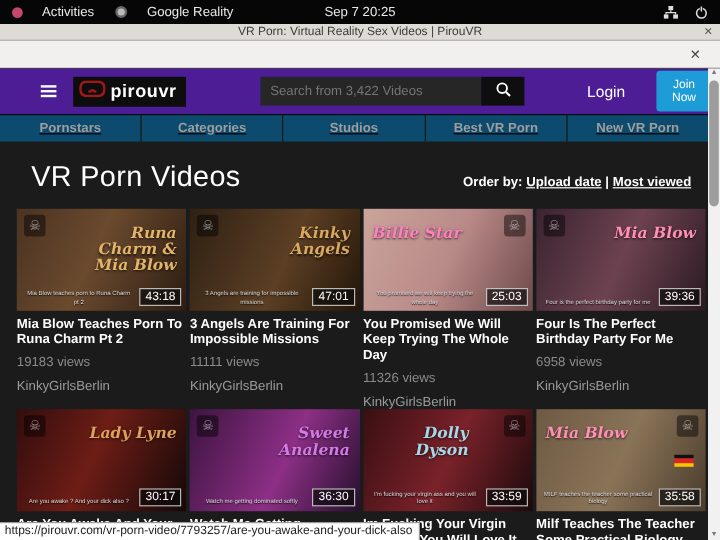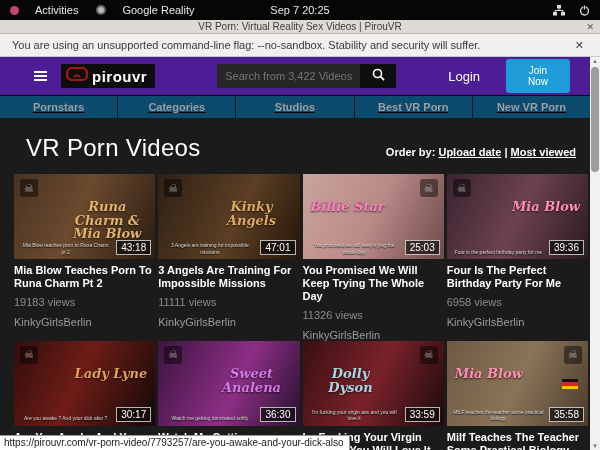--- a/index.html
+++ b/index.html
@@ -36,21 +36,21 @@
     padding-right:10px; }
 
   .site-header { height:38px; background:#4c1d95; display:flex; align-items:center;
     padding:0 20px 0 30px; gap:10px; }
   .hamburger { display:flex; flex-direction:column; gap:2px; cursor:pointer; padding:4px; }
   .hamburger span { display:block; width:13px; height:2px; background:#fff; }
   .logo { display:flex; align-items:center; gap:4px; background:#0d0d0d; padding:3px 8px 3px 5px;
     cursor:pointer; }
   .logo-text { color:#fff; font-size:15px; font-weight:bold; letter-spacing:.5px; }
   .search-wrap { display:flex; margin-left:52px; }
-  .search-input { width:143px; height:24px; background:#262626; border:none; color:#8b8b8b;
+  .search-input { width:184px; height:24px; background:#262626; border:none; color:#8b8b8b;
     font-size:11px; padding:0 8px; outline:none; font-family:inherit; }
   .search-btn { width:36px; height:24px; background:#0e0e0e; border:none; display:flex;
     align-items:center; justify-content:center; cursor:pointer; }
   .login-link { margin-left:42px; color:#fff; font-size:13px; cursor:pointer; }
   .join-btn { margin-left:16px; background:#1e9cd7; color:#fff; border:none; font-size:10px;
     padding:6px 13px; border-radius:3px; cursor:pointer; font-family:inherit; }
 
   .main-nav { height:23px; background:#0c4a6e; display:flex; border-top:1px solid #0b0b0b;text-decoration:underline; }
   .nav-item { flex:1; display:flex; align-items:center; justify-content:center;
     font-size:11px; font-weight:bold; color:#9e9e9e; border-right:1px solid #161616;
@@ -63,22 +63,22 @@
   .order-by a { color:#fff; text-decoration:underline; cursor:pointer; }
   .order-sep { text-decoration:none; }
 
   
   .grid { display:grid; grid-template-columns:repeat(4,1fr); gap:0 3px;
     padding:12px 2px 0 14px; }
   .card { display:flex; flex-direction:column; cursor:pointer; }
   .thumb { position:relative; height:85px; overflow:hidden; }
   .thumb-overlay-name { position:absolute; top:14px; right:8px; max-width:80px;
     font-family:"DejaVu Serif",serif; font-style:italic; font-weight:bold;
-    font-size:13px; line-height:1.05; text-align:center;
-    text-shadow:0 1px 2px rgba(0,0,0,.7);margin-top:12px; }
+    font-size:13px; line-height:1.05; text-align:right;
+    text-shadow:0 1px 2px rgba(0,0,0,.7); }
   .thumb-caption { position:absolute; bottom:4px; left:6px; right:44px; font-size:5px;
     color:#ddd; text-align:center; line-height:1.3; text-shadow:0 1px 1px #000; }
   .watermark { position:absolute; top:5px; left:6px; width:18px; height:18px;
     background:rgba(0,0,0,.45); border-radius:3px; color:rgba(255,255,255,.55);
     font-size:11px; display:flex; align-items:center; justify-content:center;
     font-family:"DejaVu Sans",sans-serif; }
   .watermark.right { left:auto; right:6px; }
   .duration { position:absolute; right:4px; bottom:4px; background:rgba(10,10,10,.65);
     border:1px solid rgba(255,255,255,.7); color:#fff; font-size:10px; padding:1px 4px; }
   .de-flag { position:absolute; right:10px; top:38px; width:16px; height:10px; display:none; }
@@ -137,21 +137,20 @@
       </span>
     </div>
   </div>
 
   <div class="tab-strip">
     <span class="tab-title">VR Porn: Virtual Reality Sex Videos | PirouVR</span>
     <span class="tab-close">✕</span>
   </div>
 
   <div class="warning-bar">
-    <span class="warning-text">You are using an unsupported command-line flag: --no-sandbox. Stability and security will suffer.</span>
     <span class="warning-close">✕</span>
   </div>
 
   <div class="page">
 
     <div class="site-header">
       <div class="hamburger">
         <span></span>
           <span></span>
           <span></span>

